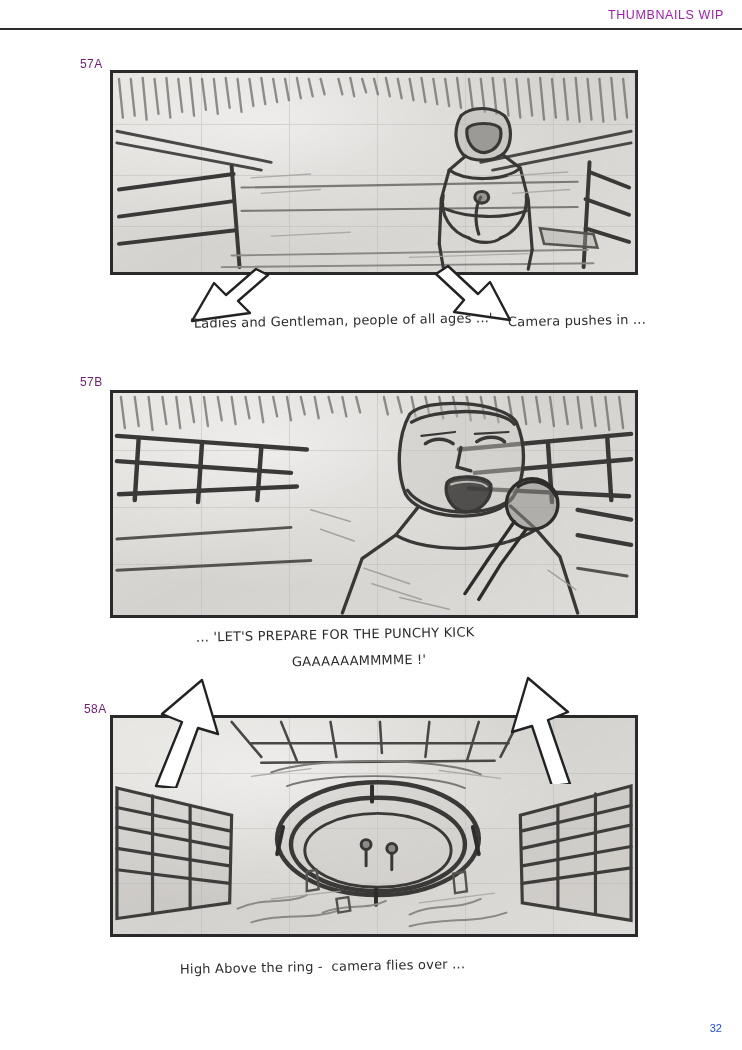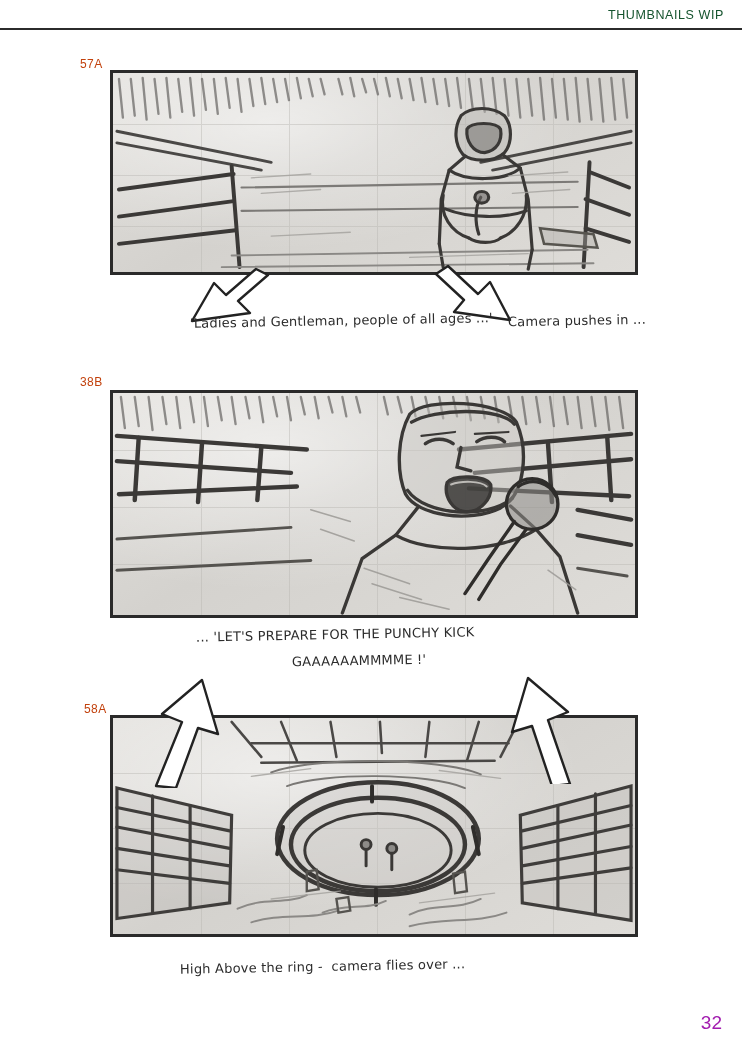--- a/index.html
+++ b/index.html
@@ -25,41 +25,41 @@
     width: 742px;
     height: 2px;
     background: #2b2b2b;
   }
   .header-title {
     position: absolute;
     right: 18px;
     top: 8px;
     font-size: 12.5px;
     letter-spacing: 0.6px;
-    color: #14532d;
+    color: #a21caf;
     font-weight: 400;
     font-family: "Liberation Sans", sans-serif;
   }
   .page-number {
     position: absolute;
     right: 20px;
     bottom: 16px;
-    font-size: 19px;
-    color: #a21caf;
+    font-size: 11px;
+    color: #1d4ed8;
   }
 
   
   .panel {
     position: absolute;
   }
   .panel-label {
     position: absolute;
     font-family: "Liberation Sans", sans-serif;
     font-size: 12px;
-    color: #c2410c;
+    color: #701a75;
     letter-spacing: 0.4px;
   }
   .frame {
     position: absolute;
     border: 3px solid #2a2a2a;
     background: #d8d6d2;
     overflow: hidden;
     box-sizing: border-box;
   }
   .frame .paper {
@@ -254,21 +254,21 @@
     </svg>
     <svg class="arrow-svg" style="left:398px; top:262px; width:120px; height:60px;" viewBox="0 0 120 60">
       <path d="M112 58 L56 50 L66 38 L38 12 L50 4 L80 32 L92 20 Z" fill="#ffffff" stroke="#222" stroke-width="2.4" stroke-linejoin="round"></path>
     </svg>
 
     <div class="caption" style="left:190px; top:312px;">'Ladies and Gentleman, people of all ages ...'</div>
     <div class="caption" style="left:508px; top:312px;">Camera pushes in ...</div>
   </div>
 
   <div class="panel" style="left:0; top:0;">
-    <div class="panel-label" style="left:80px; top:375px;">38B</div>
+    <div class="panel-label" style="left:80px; top:375px;">57B</div>
 
     <div class="frame" style="left:110px; top:390px; width:528px; height:228px;">
       <div class="paper"></div>
       <div class="grid-lines">
         <div class="gl v" style="left:88px;"></div>
         <div class="gl v" style="left:176px;"></div>
         <div class="gl v" style="left:264px;"></div>
         <div class="gl v" style="left:352px;"></div>
         <div class="gl v" style="left:440px;"></div>
         <div class="gl h" style="top:57px;"></div>

